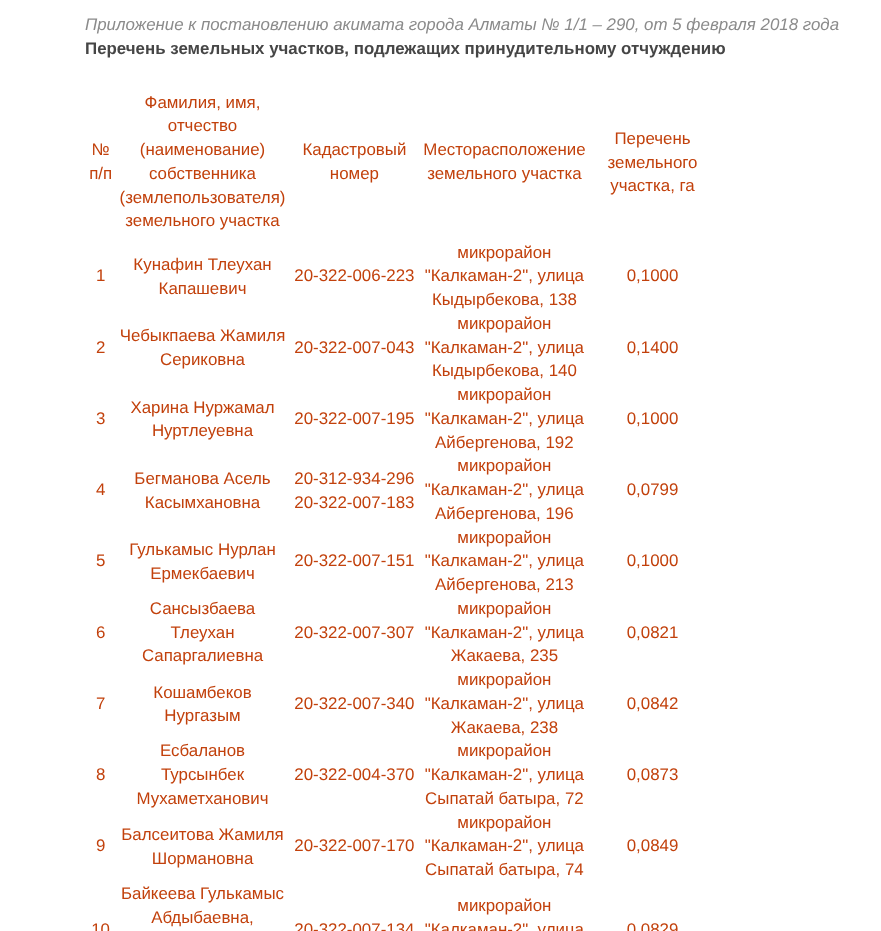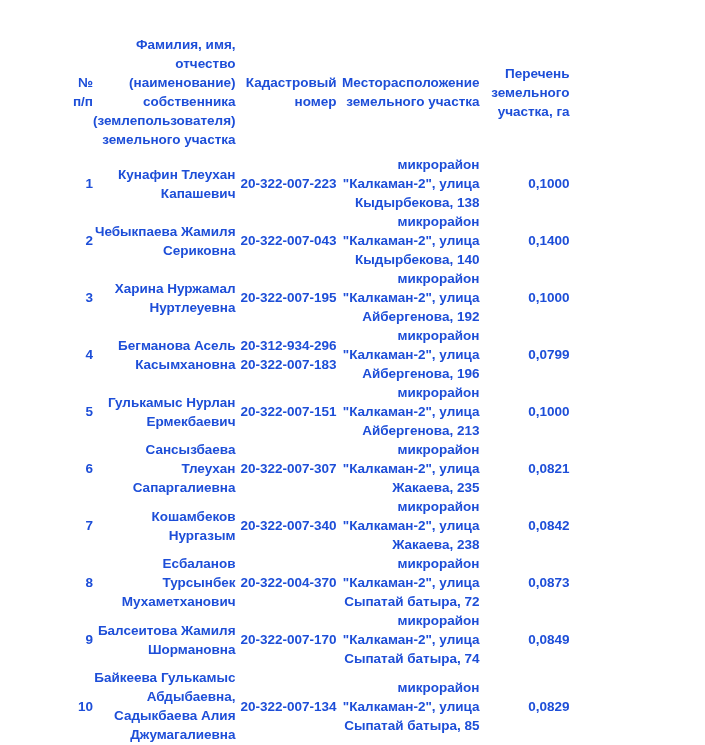--- a/index.html
+++ b/index.html
@@ -32,55 +32,57 @@
   }
   table.plots {
     border-collapse: collapse;
     table-layout: fixed;
     margin-top: 24px;
   }
   table.plots th,
   table.plots td {
     font-size: 13.5px;
     line-height: 19px;
-    color: #1d4ed8;
-    font-weight: bold;
-    text-align: right;
+    color: #c2410c;
+    font-weight: normal;
+    text-align: center;
     vertical-align: middle;
     padding: 0;
     word-wrap: break-word;
   }
   table.plots th { padding-bottom: 6px; }
   .col-num   { width: 25px;  }
   .col-owner { width: 138px; padding-right: 4px !important; }
   .col-cad   { width: 97px;  }
   .col-loc   { width: 143px; padding-right: 4px !important; margin-left: 39px; }
   .col-area  { width: 86px;  }
   td.cadastre { white-space: pre-line; }
 </style>
 </head>
 <body>
 
 <div class="page">
+  <div class="doc-subtitle">Приложение к постановлению акимата города Алматы № 1/1 – 290, от 5 февраля 2018 года</div>
+  <div class="doc-title">Перечень земельных участков, подлежащих принудительному отчуждению</div>
 
   <table class="plots">
     <thead>
       <tr>
         <th class="col-num">№ п/п</th>
         <th class="col-owner">Фамилия, имя, отчество (наименование) собственника (землепользователя) земельного участка</th>
         <th class="col-cad">Кадастровый номер</th>
         <th class="col-loc">Месторасположение земельного участка</th>
         <th class="col-area">Перечень земельного участка, га</th>
       </tr>
     </thead>
     <tbody>
       <tr>
         <td class="col-num">1</td>
         <td class="col-owner">Кунафин Тлеухан Капашевич</td>
-        <td class="col-cad cadastre">20-322-007-223</td>
+        <td class="col-cad cadastre">20-322-006-223</td>
         <td class="col-loc">микрорайон "Калкаман-2", улица Кыдырбекова, 138</td>
         <td class="col-area">0,1000</td>
       </tr>
       <tr>
         <td class="col-num">2</td>
         <td class="col-owner">Чебыкпаева Жамиля Сериковна</td>
         <td class="col-cad cadastre">20-322-007-043</td>
         <td class="col-loc">микрорайон "Калкаман-2", улица Кыдырбекова, 140</td>
         <td class="col-area">0,1400</td>
       </tr>

